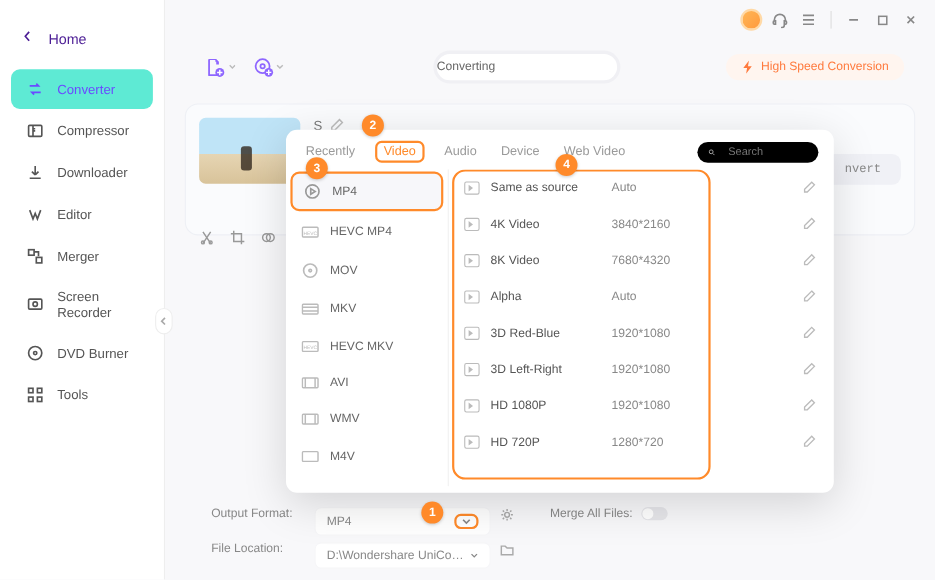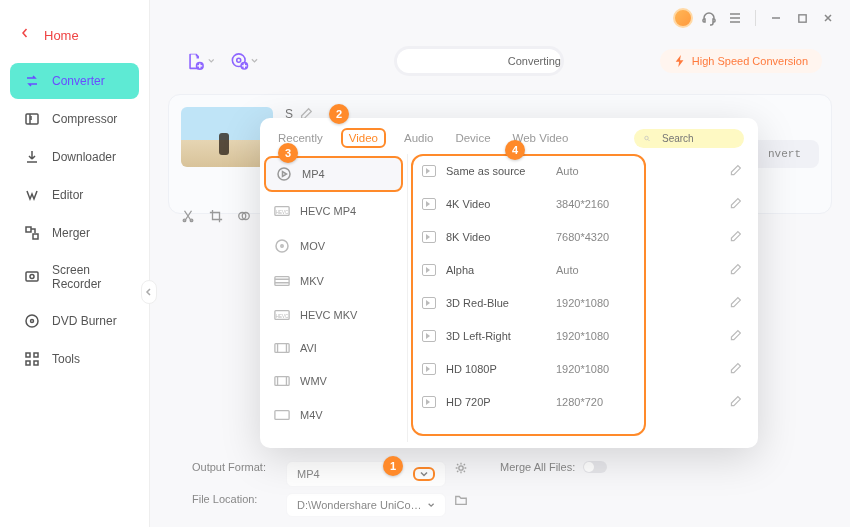--- a/index.html
+++ b/index.html
@@ -6,52 +6,52 @@
 body { background: #f8f8fa; width: 850px; height: 527px; overflow: hidden; position: relative; }
 
 
 .titlebar { position: absolute; top: 0; right: 0; display: flex; align-items: center; gap: 6px; padding: 8px 12px; }
 .tb-icon { width: 20px; height: 20px; display: flex; align-items: center; justify-content: center; color: #888; cursor: pointer; }
 .tb-user { width: 20px; height: 20px; border-radius: 50%; background: linear-gradient(135deg,#ffb656,#ff9a3d); border: 2px solid #ffd9a6; }
 .tb-sep { width: 1px; height: 16px; background: #ddd; margin: 0 4px; }
 
 
 .sidebar { position: absolute; left: 0; top: 0; width: 150px; height: 100%; background: #fff; border-right: 1px solid #eee; padding-top: 18px; }
-.home-row { display: flex; align-items: flex-start; gap: 14px; padding: 10px 20px 18px 20px; color: #ef4444; font-size: 13px; }
+.home-row { display: flex; align-items: flex-start; gap: 14px; padding: 10px 20px 18px 20px; color: #4c1d95; font-size: 13px; }
 .nav-item { display: flex; align-items: center; gap: 12px; padding: 10px 14px; margin: 2px 10px; border-radius: 8px; color: #555; font-size: 12px; cursor: pointer; }
 .nav-item.active { background: #5eead4; color: #6a4cff; }
 .nav-icon { width: 16px; height: 16px; flex-shrink: 0; }
 .collapse-handle { position: absolute; right: -8px; top: 280px; width: 16px; height: 24px; background: #fff; border: 1px solid #eee; border-radius: 8px; display: flex; align-items: center; justify-content: center; color: #aaa; font-size: 10px; }
 
 
 .main { position: absolute; left: 150px; top: 36px; right: 0; bottom: 0; }
 
 
 .top-row { display: flex; align-items: center; padding: 10px 28px 6px 36px; }
 .add-btn { width: 28px; height: 28px; display: flex; align-items: center; justify-content: center; margin-right: 16px; cursor: pointer; }
 .seg { margin-left: 120px; display: flex; background: #f0f0f4; border-radius: 20px; padding: 3px; width: 170px; }
-.seg-btn { flex: 1; text-align: right; font-size: 11px; padding: 6px 0; border-radius: 16px; color: #999; cursor: pointer; }
+.seg-btn { flex: 1; text-align: left; font-size: 11px; padding: 6px 0; border-radius: 16px; color: #999; cursor: pointer; }
 .seg-btn.active { background: #fff; color: #666; }
 .hsc { margin-left: auto; color: #ff7a3d; font-size: 11px; display: flex; align-items: center; gap: 6px; padding: 6px 14px; background: #fff5ef; border-radius: 16px; }
 .hsc svg { width: 12px; height: 12px; }
 
 
 .card-row { margin: 12px 18px 0 18px; background: #fafbfd; border: 1px solid #eef0f5; border-radius: 12px; padding: 12px; display: flex; align-items: flex-start; gap: 12px; height: 120px; }
 .thumb { width: 92px; height: 60px; border-radius: 6px; overflow: hidden; background: linear-gradient(180deg,#bfe4f7 0%, #bfe4f7 55%, #e6d5b3 55%, #d8c39a 100%); position: relative; flex-shrink: 0; }
 .thumb::after { content: ""; position: absolute; left: 38px; top: 26px; width: 10px; height: 22px; background: rgba(50,40,30,0.8); border-radius: 3px; }
 .thumb-tools { display: flex; gap: 14px; color: #999; font-size: 12px; margin-top: 42px; }
 .card-title-wrap { display: flex; align-items: center; gap: 6px; color: #777; font-size: 12px; }
 .convert-cap { margin-left: auto; align-self: center; background: #f0f1f6; color: #888; font-size: 11px; padding: 8px 18px; border-radius: 8px; font-family: Liberation Mono, monospace; }
 
 
 .panel { position: absolute; left: 260px; top: 118px; width: 498px; height: 330px; background: #fff; border-radius: 10px; box-shadow: 0 10px 40px rgba(0,0,0,0.15); overflow: hidden; }
 .panel-tabs { display: flex; align-items: center; padding: 10px 14px 6px; gap: 14px; font-size: 11.5px; color: #9a9a9a; position: relative; }
 .panel-tab { cursor: pointer; padding: 3px 4px; }
 .panel-tab.active { color: #ff8a2a; border: 2px solid #ff8a2a; border-radius: 6px; padding: 2px 6px; }
-.panel-search { margin-left: auto; display: flex; align-items: flex-start; gap: 12px; background: #fef9c3; border-radius: 14px; padding: 4px 10px; width: 110px; }
+.panel-search { margin-left: auto; display: flex; align-items: flex-start; gap: 12px; background: #000000; border-radius: 14px; padding: 4px 10px; width: 110px; }
 .panel-search input { border: none; background: transparent; font-size: 10px; width: 72px; outline: none; color: #888; }
 .panel-body { display: flex; height: calc(100% - 42px); }
 .fmt-col { width: 148px; border-right: 1px solid #f0f0f0; overflow: hidden; }
 .fmt-item { display: flex; align-items: center; gap: 10px; padding: 10px 14px; font-size: 11px; color: #666; cursor: pointer; }
 .fmt-item.active { background: #f7f7fa; border: 2px solid #ff8a2a; border-radius: 8px; margin: 2px 4px; padding: 8px 10px; }
 .preset-col { flex: 1; overflow: hidden; position: relative; }
 .preset-row { display: flex; align-items: center; padding: 10px 16px 10px 14px; font-size: 11px; color: #555; cursor: pointer; }
 .preset-row .p-icon { width: 14px; height: 12px; border: 1.2px solid #bbb; border-radius: 2px; margin-right: 10px; position: relative; flex-shrink: 0; }
 .preset-row .p-icon::after { content: ""; position: absolute; left: 3px; top: 2px; border-left: 4px solid #bbb; border-top: 3px solid transparent; border-bottom: 3px solid transparent; }
 .preset-row .p-name { width: 110px; }

